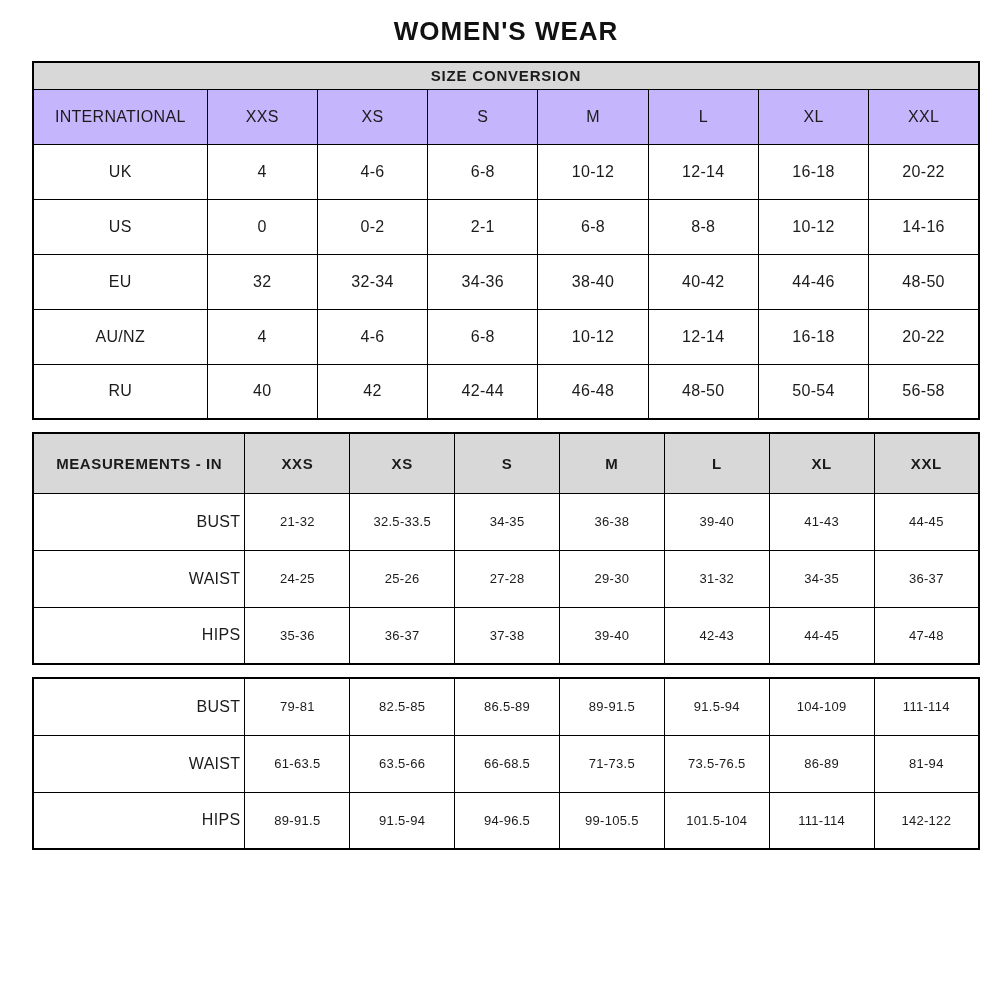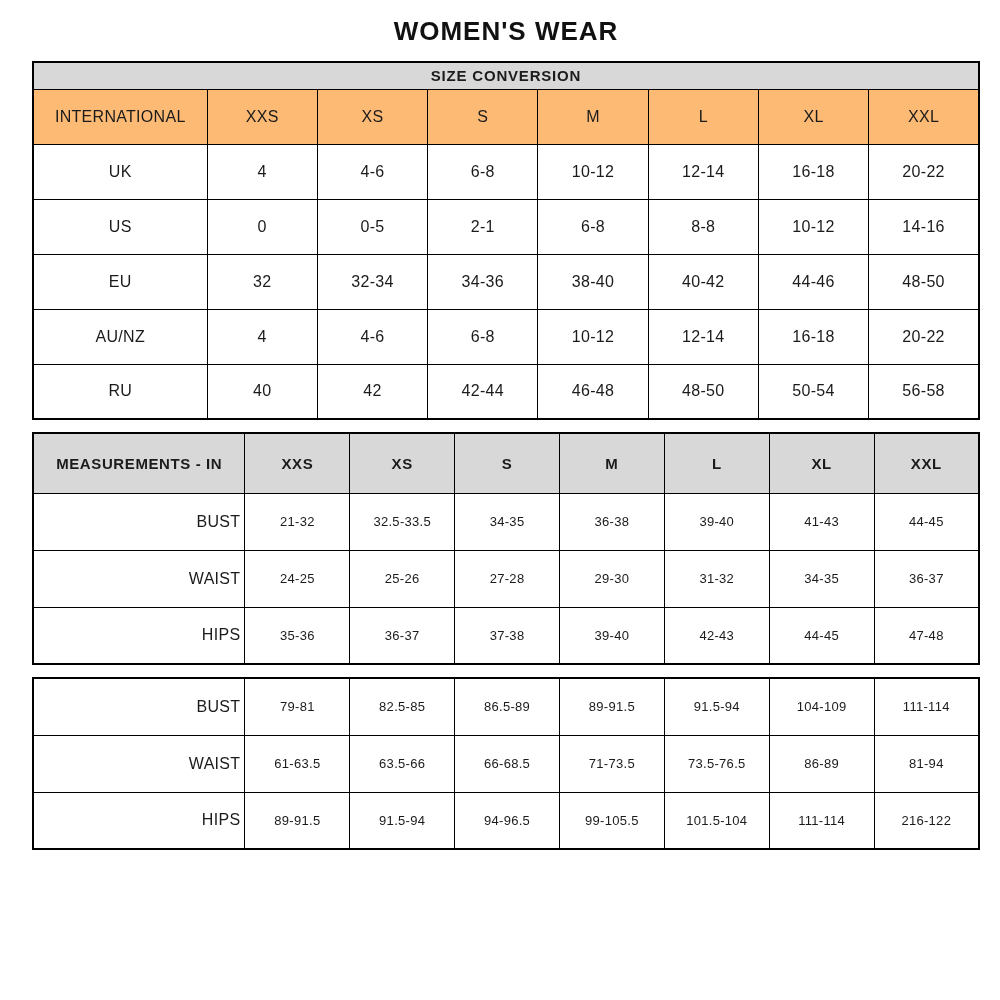--- a/index.html
+++ b/index.html
@@ -41,21 +41,21 @@
   
   .conv th.banner{
     height:27px;
     background:var(--header-bg);
     font-size:15px;
     font-weight:700;
     letter-spacing:0.8px;
   }
   .conv .head-row th{
     height:55px;
-    background:#fdba74;
+    background:#c4b5fd;
     font-weight:400;
     font-size:16px;
   }
   .conv td{
     height:55px;
     font-size:16px;
     font-weight:400;
   }
   
   .meas .head-row th{
@@ -115,21 +115,21 @@
           <td>4-6</td>
           <td>6-8</td>
           <td>10-12</td>
           <td>12-14</td>
           <td>16-18</td>
           <td>20-22</td>
         </tr>
         <tr>
           <td class="row-label">US</td>
           <td>0</td>
-          <td>0-5</td>
+          <td>0-2</td>
           <td>2-1</td>
           <td>6-8</td>
           <td>8-8</td>
           <td>10-12</td>
           <td>14-16</td>
         </tr>
         <tr>
           <td class="row-label">EU</td>
           <td>32</td>
           <td>32-34</td>
@@ -250,18 +250,18 @@
           <td>81-94</td>
         </tr>
         <tr>
           <td class="row-label">HIPS</td>
           <td>89-91.5</td>
           <td>91.5-94</td>
           <td>94-96.5</td>
           <td>99-105.5</td>
           <td>101.5-104</td>
           <td>111-114</td>
-          <td>216-122</td>
+          <td>142-122</td>
         </tr>
       </tbody>
   </table>
 
 </div>
 
 </body></html>

